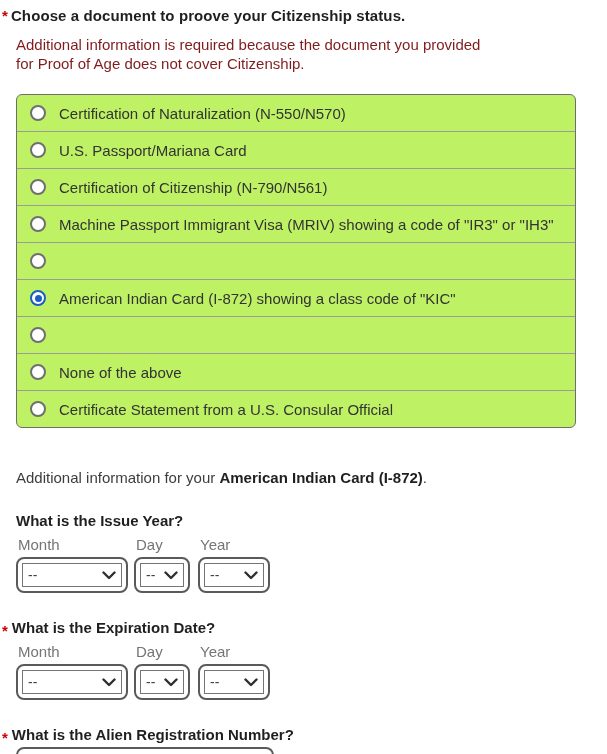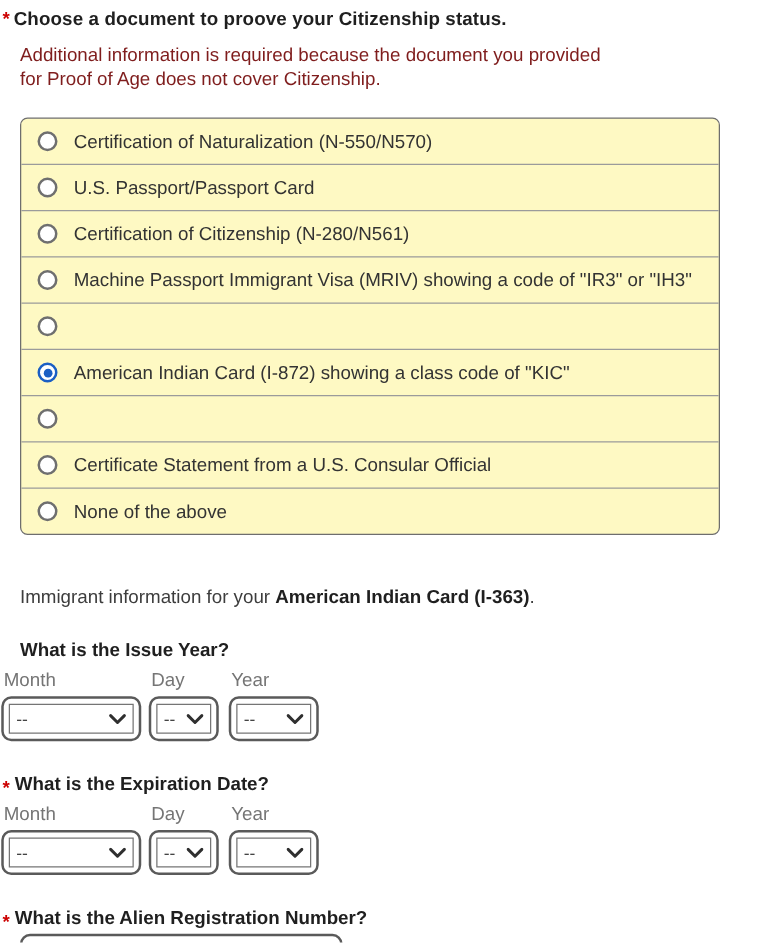--- a/index.html
+++ b/index.html
@@ -36,21 +36,21 @@
     color: #7f1d1d;
     max-width: 468px;
   }
 
   
   .options-box {
     margin: 21px 0 0 16px;
     width: 558px;
     border: 1.5px solid #6e6e6e;
     border-radius: 6px;
-    background: #fef9c3;
+    background: #bef264;
     overflow: hidden;
   }
   .option-row {
     height: 36px;
     display: flex;
     align-items: center;
     padding-left: 13px;
     gap: 13px;
     border-bottom: 1px solid #9b9b9b;
     cursor: pointer;
@@ -96,21 +96,21 @@
   }
   .question .req-star {
     position: relative;
     top: 3px;
     margin-right: 4px;
   }
   .question .no-star { display: inline-block; width: 14px; }
 
   .dmy-row {
     display: flex;
-    margin: 7px 0 0 1px;
+    margin: 7px 0 0 16px;
     align-items: flex-end;
   }
   .dmy-col-month { width: 112px; margin-right: 6px; }
   .dmy-col-day   { width: 56px;  margin-right: 8px; }
   .dmy-col-year  { width: 72px; }
   .dmy-label {
     font-size: 15px;
     color: #757575;
     padding-left: 2px;
     margin-bottom: 4px;
@@ -176,51 +176,51 @@
 
   <p class="subtitle">Additional information is required because the document you provided for Proof of Age does not cover Citizenship.</p>
 
   <div class="options-box">
     <div class="option-row">
       <span class="radio"></span>
       <span>Certification of Naturalization (N-550/N570)</span>
     </div>
     <div class="option-row">
       <span class="radio"></span>
-      <span>U.S. Passport/Passport Card</span>
-    </div>
-    <div class="option-row">
-      <span class="radio"></span>
-      <span>Certification of Citizenship (N-280/N561)</span>
+      <span>U.S. Passport/Mariana Card</span>
+    </div>
+    <div class="option-row">
+      <span class="radio"></span>
+      <span>Certification of Citizenship (N-790/N561)</span>
     </div>
     <div class="option-row">
       <span class="radio"></span>
       <span>Machine Passport Immigrant Visa (MRIV) showing a code of "IR3" or "IH3"</span>
     </div>
     <div class="option-row">
       <span class="radio"></span>
     </div>
     <div class="option-row selected">
       <span class="radio"></span>
       <span>American Indian Card (I-872) showing a class code of "KIC"</span>
     </div>
     <div class="option-row">
       <span class="radio"></span>
     </div>
     <div class="option-row">
       <span class="radio"></span>
+      <span>None of the above</span>
+    </div>
+    <div class="option-row">
+      <span class="radio"></span>
       <span>Certificate Statement from a U.S. Consular Official</span>
     </div>
-    <div class="option-row">
-      <span class="radio"></span>
-      <span>None of the above</span>
-    </div>
-  </div>
-
-  <p class="additional-info"><span>Immigrant information for your </span><b>American Indian Card (I-363)</b><span>.</span></p>
+  </div>
+
+  <p class="additional-info"><span>Additional information for your </span><b>American Indian Card (I-872)</b><span>.</span></p>
 
   <div class="section-issue">
     <div class="question">
       <span class="no-star"></span><span>What is the Issue Year?</span>
     </div>
     <div class="dmy-row">
       <div class="dmy-col-month">
         <div class="dmy-label">Month</div>
         <div class="select-wrap">
           <select>

